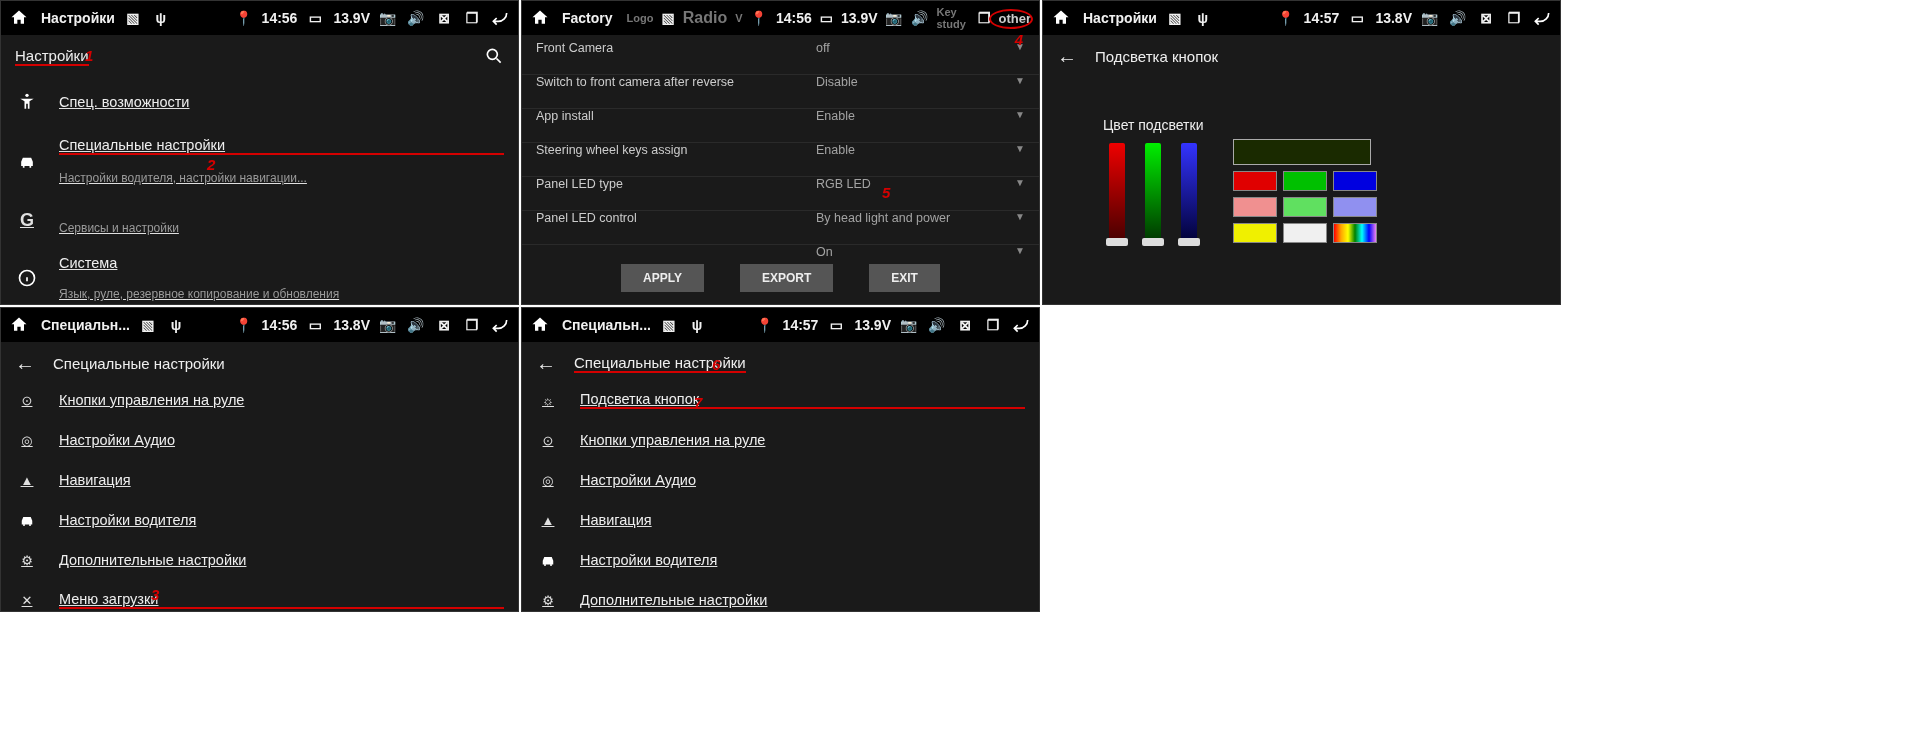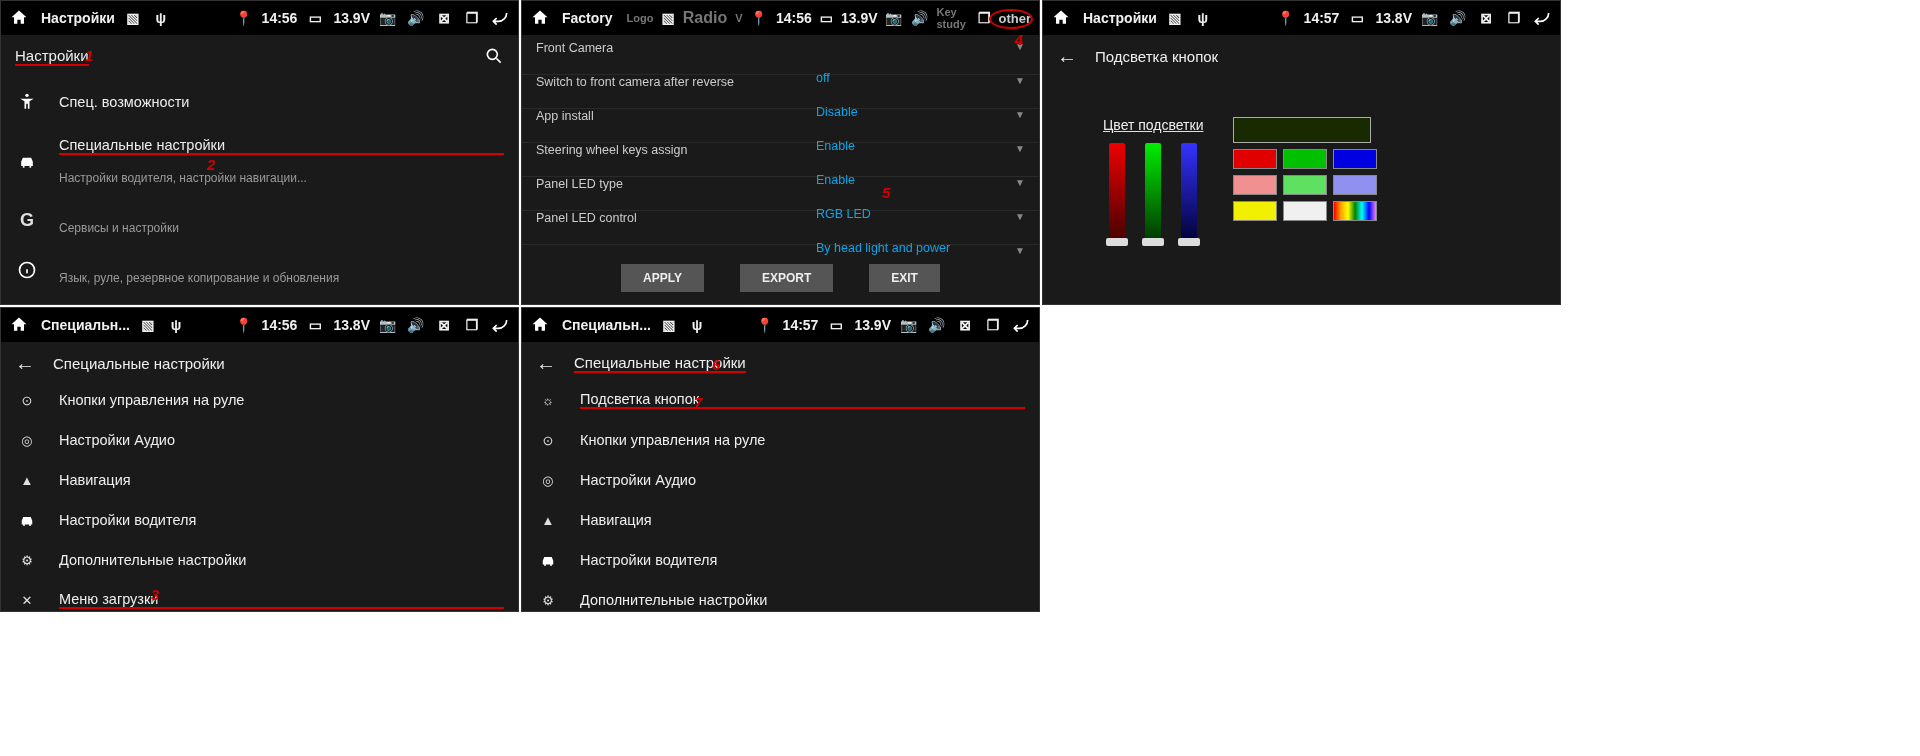--- a/index.html
+++ b/index.html
@@ -51,20 +51,21 @@
   .page-title .back-arrow { font-size: 20px; }
   .underline-red { border-bottom: 2px solid #d40000; }
   .search-icon { margin-left: auto; }
   .settings-list { padding: 0 0 0 0; }
   .s-item {
     display: flex;
     align-items: center;
     padding: 10px 14px;
     gap: 20px;
     min-height: 50px;
+    text-decoration: underline;
   }
   .s-item .icon-col { width: 24px; display: flex; justify-content: center; }
   .s-item .txt-col { flex: 1; }
   .s-item .t1 { font-size: 14.5px; color: #eee; }
   .s-item .t2 { font-size: 12px; color: #9a9a9a; margin-top: 16px; }
   .anno {
     position: absolute;
     color: #d40000;
     font-weight: bold;
     font-size: 15px;
@@ -72,21 +73,21 @@
   }
   .factory-row {
     display: flex;
     align-items: flex-start;
     height: 34px;
     padding: 0 14px;
     border-bottom: 1px solid #2a2a2a;
     font-size: 12.5px;
   }
   .factory-row .lbl { color: #ccc; flex: 0 0 280px; }
-  .factory-row .val { color: #0ea5e9; flex: 1; margin-top: 30px; }
+  .factory-row .val { color: #a3a3a3; flex: 1; }
   .factory-row .chev { color: #888; font-size: 10px; }
   .factory-buttons {
     display: flex;
     justify-content: center;
     gap: 36px;
     padding: 8px 0;
   }
   .fbtn {
     background: #555;
     color: #eee;
@@ -99,22 +100,21 @@
     border: 2px solid #d40000;
     border-radius: 50%;
     width: 44px;
     height: 20px;
   }
   
   .panel3-body {
     display: flex;
     padding: 40px 60px;
     gap: 30px;
-    align-items: flex-start;
-    text-decoration: underline;
+    align-items: flex-end;
   }
   .panel3-left { text-align: center; }
   .sliders { display: flex; gap: 20px; margin-top: 10px; justify-content: center; }
   .slider {
     width: 16px;
     height: 100px;
     position: relative;
     border-radius: 2px;
   }
   .slider.r { background: linear-gradient(to bottom, #e00, #400); }
@@ -213,20 +213,21 @@
       <div class="s-item">
         <div class="icon-col">
             <span class="ic">
               <svg viewBox="0 0 24 24" width="20" height="20" fill="none" stroke="#fff" stroke-width="2">
                 <circle cx="12" cy="12" r="9"></circle>
                 <path d="M12 8v.01M12 11v5"></path>
               </svg>
             </span>
           </div>
         <div class="txt-col">
+            <div class="t1">Система</div>
             <div class="t2">Язык, руле, резервное копирование и обновления</div>
           </div>
       </div>
     </div>
     <span class="anno" style="top:46px;left:84px">1</span>
     <span class="anno" style="top:155px;left:206px">2</span>
   </div>
 
   <div class="panel">
     <div class="statusbar">

